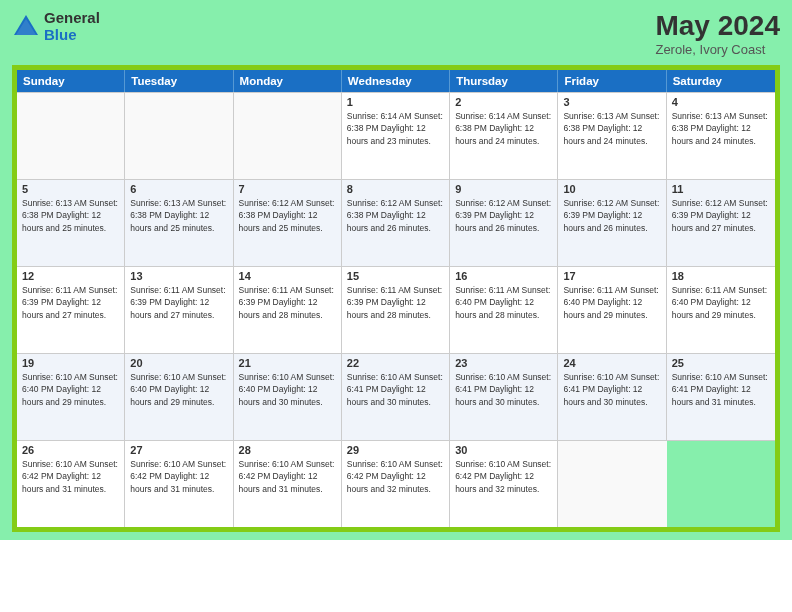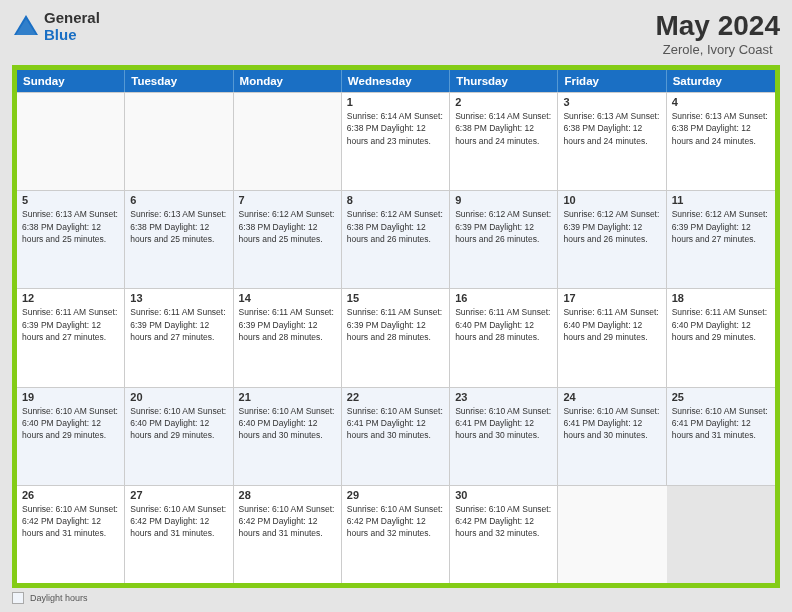--- a/index.html
+++ b/index.html
@@ -5,22 +5,22 @@
     * { box-sizing: border-box; margin: 0; padding: 0; }
     body {
       font-family: Arial, sans-serif;
       background: #fff;
       width: 792px;
       height: 612px;
       overflow: hidden;
     }
     .page {
       width: 792px;
-      height: 612px;
-      background: #e5e5e5;
+      height: 540px;
+      background: #86efac;
       display: flex;
       flex-direction: column;
       padding: 10px 12px 8px 12px;
     }
     .header {
       display: flex;
       justify-content: space-between;
       align-items: flex-start;
       margin-bottom: 8px;
     }
@@ -42,21 +42,21 @@
     .logo-blue {
       font-size: 15px;
       font-weight: bold;
       color: #1a6fc4;
     }
     .logo-icon {
       width: 28px;
       height: 28px;
     }
     .title-block {
-      text-align: center;
+      text-align: left;
     }
     .main-title {
       font-size: 28px;
       font-weight: bold;
       color: #333;
     }
     .subtitle {
       font-size: 13px;
       color: #555;
     }
@@ -382,17 +382,13 @@
             <div class="day-info">Sunrise: 6:10 AM
 Sunset: 6:42 PM
 Daylight: 12 hours
 and 32 minutes.</div>
           </div>
           <div class="cal-cell empty"></div>
         </div>
       </div>
   </div>
 
-  <div class="footer">
-    <div class="footer-box"></div>
-    <span>Daylight hours</span>
-  </div>
 </div>
 
 </body></html>

